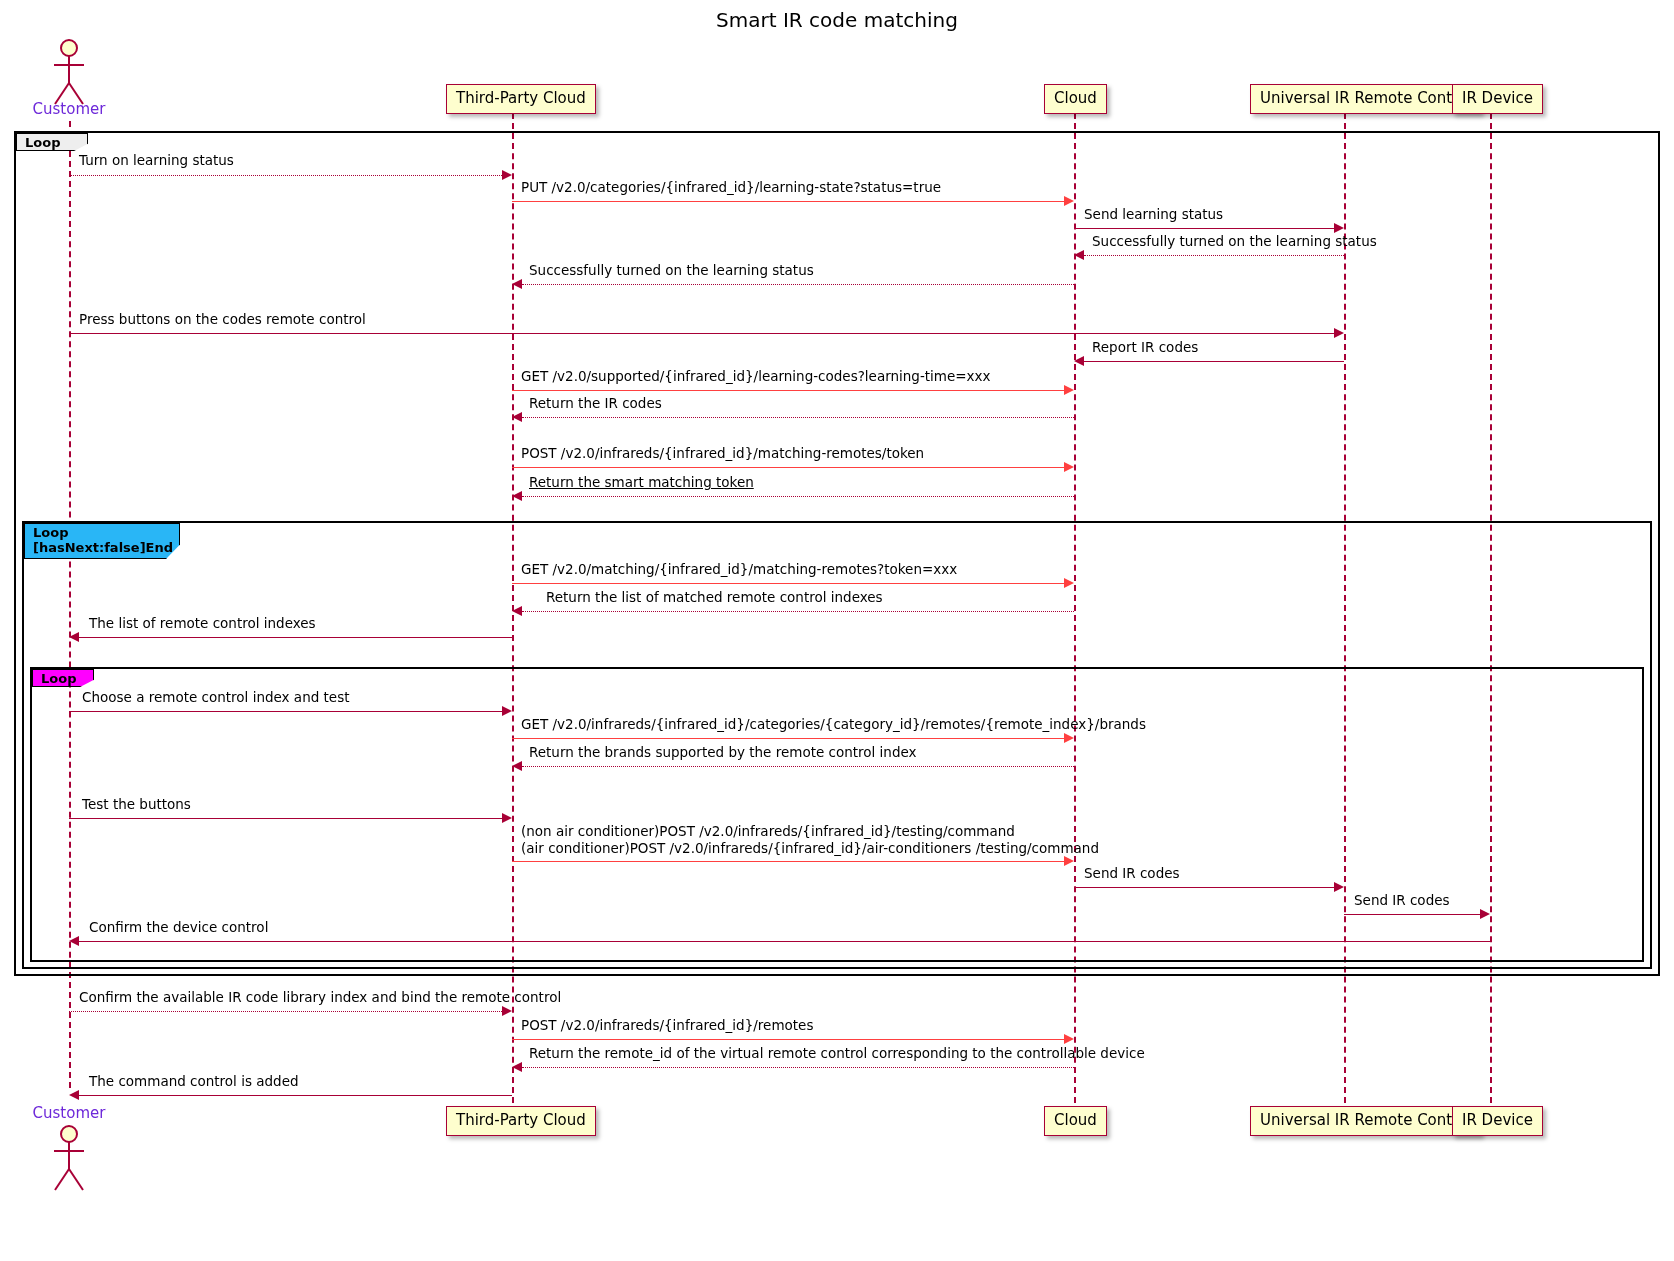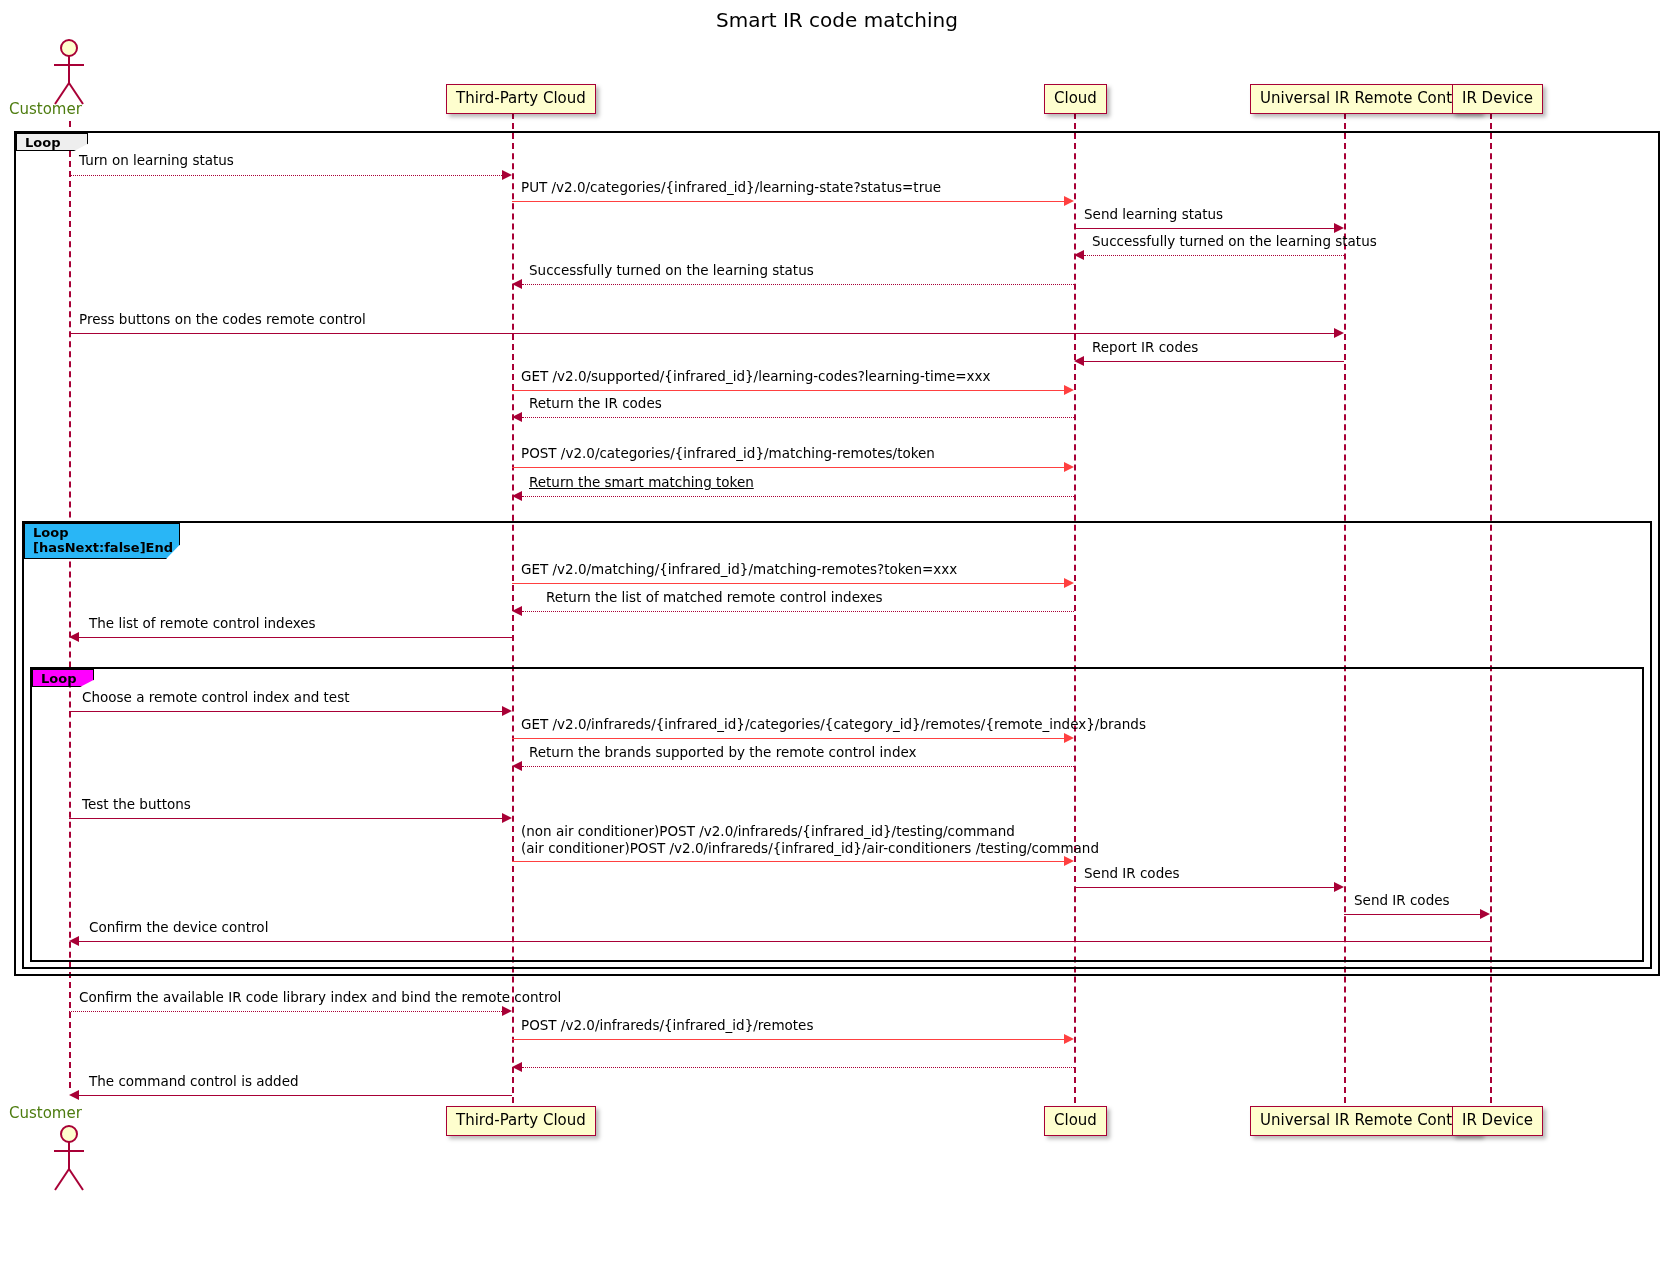--- a/index.html
+++ b/index.html
@@ -35,23 +35,23 @@
     padding:6px 9px 7px 9px;
     white-space:nowrap;
     box-shadow:3px 3px 4px rgba(0,0,0,0.28);
     text-align:center;
   }
 
   
   .actor-label {
     position:absolute;
     font-size:15px;
-    color:#4d7c0f;
+    color:#6d28d9;
     white-space:nowrap;
-    text-align:left;
+    text-align:center;
   }
   .actor-fig { position:absolute; }
 
   
   .lifeline {
     position:absolute;
     width:0;
     border-left:2px dashed #A80036;
   }
 
@@ -181,21 +181,21 @@
   <div class="arrowhead left-crim" style="left:1074px; top:356px;"></div>
 
   <div class="msg-text" style="left:521px; top:368px;">GET /v2.0/supported/{infrared_id}/learning-codes?learning-time=xxx</div>
   <div class="msg-line solid-red" style="left:512px; top:390px; width:552px;"></div>
   <div class="arrowhead right-red" style="left:1064px; top:385px;"></div>
 
   <div class="msg-text" style="left:529px; top:395px;">Return the IR codes</div>
   <div class="msg-line dotted-crim" style="left:522px; top:417px; width:552px;"></div>
   <div class="arrowhead left-crim" style="left:512px; top:412px;"></div>
 
-  <div class="msg-text" style="left:521px; top:445px;">POST /v2.0/categories/{infrared_id}/matching-remotes/token</div>
+  <div class="msg-text" style="left:521px; top:445px;">POST /v2.0/infrareds/{infrared_id}/matching-remotes/token</div>
   <div class="msg-line solid-red" style="left:512px; top:467px; width:552px;"></div>
   <div class="arrowhead right-red" style="left:1064px; top:462px;"></div>
 
   <div class="msg-text" style="left:529px; top:474px;text-decoration:underline;">Return the smart matching token</div>
   <div class="msg-line dotted-crim" style="left:522px; top:496px; width:552px;"></div>
   <div class="arrowhead left-crim" style="left:512px; top:491px;"></div>
 
   <div class="msg-text" style="left:521px; top:561px;">GET /v2.0/matching/{infrared_id}/matching-remotes?token=xxx</div>
   <div class="msg-line solid-red" style="left:512px; top:583px; width:552px;"></div>
   <div class="arrowhead right-red" style="left:1064px; top:578px;"></div>
@@ -242,20 +242,21 @@
   <div class="arrowhead left-crim" style="left:69px; top:936px;"></div>
 
   <div class="msg-text" style="left:79px; top:989px;">Confirm the available IR code library index and bind the remote control</div>
   <div class="msg-line dotted-crim" style="left:69px; top:1011px; width:433px;"></div>
   <div class="arrowhead right-crim" style="left:502px; top:1006px;"></div>
 
   <div class="msg-text" style="left:521px; top:1017px;">POST /v2.0/infrareds/{infrared_id}/remotes</div>
   <div class="msg-line solid-red" style="left:512px; top:1039px; width:552px;"></div>
   <div class="arrowhead right-red" style="left:1064px; top:1034px;"></div>
 
+  <div class="msg-text" style="left:529px; top:1045px;">Return the remote_id of the virtual remote control corresponding to the controllable device</div>
   <div class="msg-line dotted-crim" style="left:522px; top:1067px; width:552px;"></div>
   <div class="arrowhead left-crim" style="left:512px; top:1062px;"></div>
 
   <div class="msg-text" style="left:89px; top:1073px;">The command control is added</div>
   <div class="msg-line solid-crim" style="left:79px; top:1095px; width:433px;"></div>
   <div class="arrowhead left-crim" style="left:69px; top:1090px;"></div>
 
   <div class="actor-label" style="left:9px; top:1104px; width:120px;">Customer</div>
   <svg class="actor-fig" width="48" height="68" style="left:45px; top:1124px;" viewBox="0 0 48 68">
     <circle cx="24" cy="10" r="8" fill="#FEFECE" stroke="#A80036" stroke-width="2"></circle>

